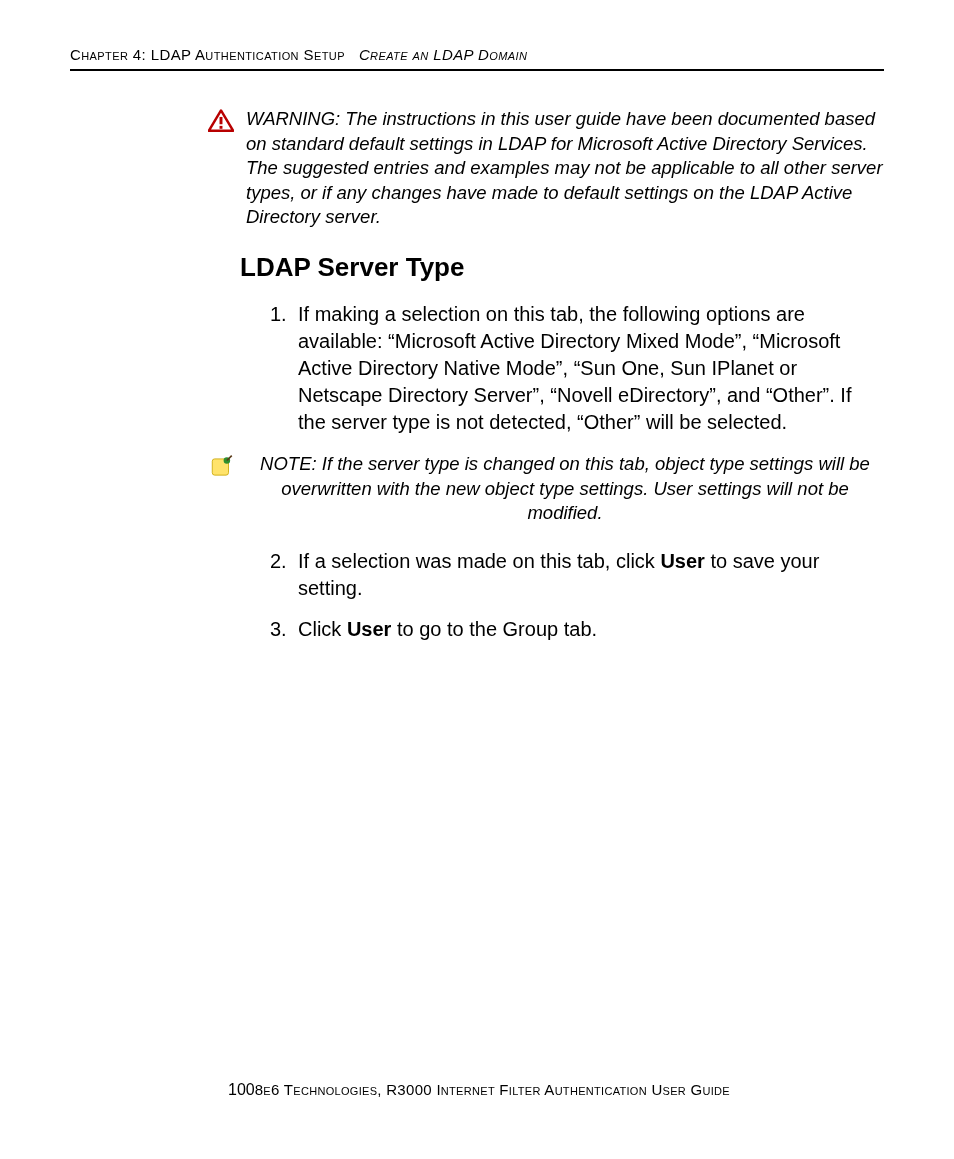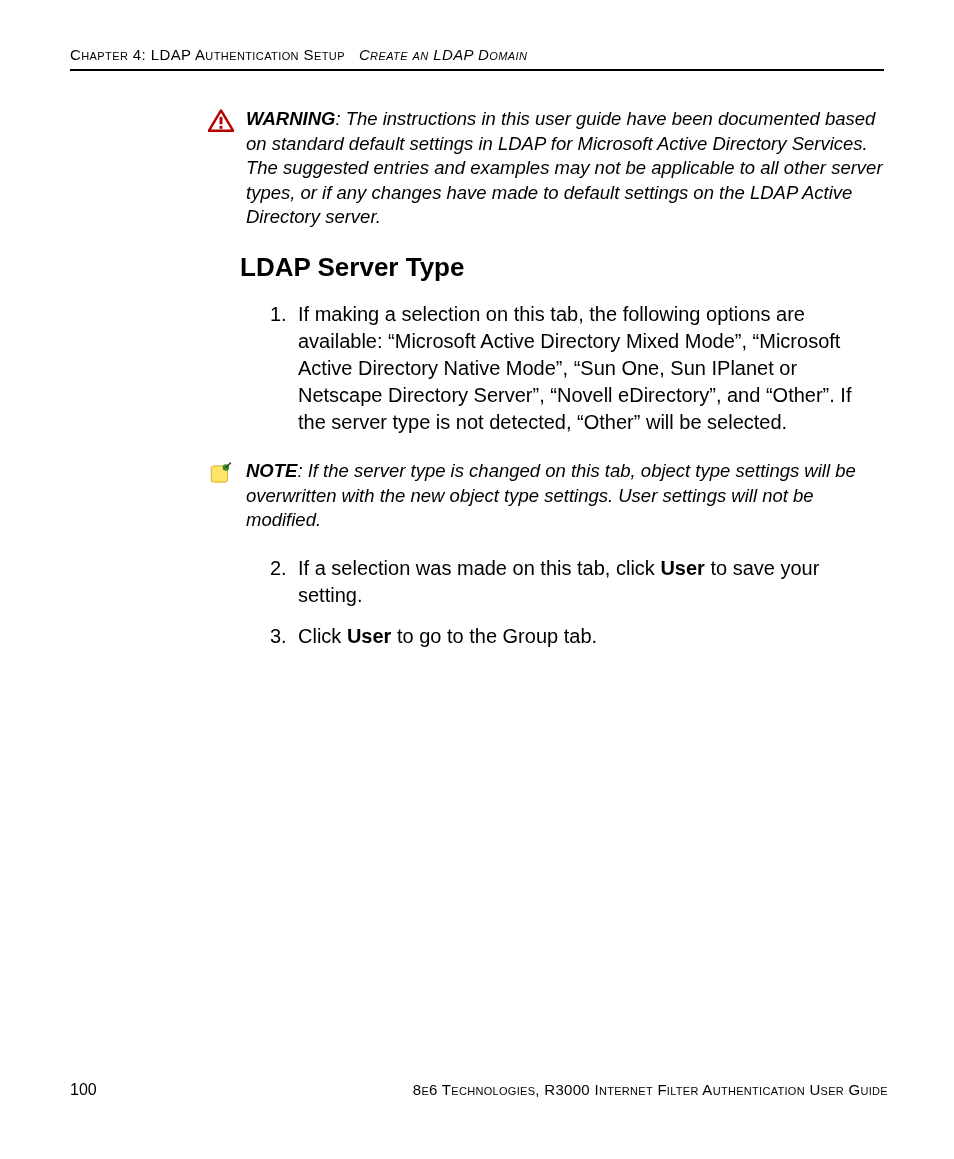--- a/index.html
+++ b/index.html
@@ -41,21 +41,21 @@
     flex: 0 0 auto;
     width: 28px;
     padding-top: 2px;
     margin-left: -32px;
   }
   .callout .text {
     font-style: italic;
     font-size: 18.5px;
     line-height: 1.33;
   }
-  .callout .text b { font-weight: bold; }
+  .callout .text b { font-weight: normal; }
   h2.section {
     font-family: Arial, Helvetica, sans-serif;
     font-weight: bold;
     font-size: 26px;
     margin: 18px 0 18px 0;
   }
   .body-text {
     font-size: 20px;
     line-height: 1.35;
     margin: 0 0 14px 30px;
@@ -77,21 +77,21 @@
   }
   .li-sub {
     margin-top: 14px;
   }
   .footer {
     position: absolute;
     left: 70px;
     right: 66px;
     bottom: 60px;
     display: flex;
-    justify-content: space-between;
+    justify-content: center;
     align-items: baseline;
     font-size: 15px;
   }
   .footer .pnum { font-size: 16px; }
   .footer .ftext { font-variant: small-caps; letter-spacing: 0.3px; }
   .warn-tri {
     width: 26px; height: 24px;
   }
   .note-pin {
     width: 26px; height: 26px;
@@ -126,21 +126,21 @@
 
     <div class="list">
       <div class="list-item">
         <div class="num">1.</div>
         <div class="li-body">
           <span>If making a selection on this tab, the following options are available: “Microsoft Active Directory Mixed Mode”, “Microsoft Active Directory Native Mode”, “Sun One, Sun IPlanet or Netscape Directory Server”, “Novell eDirectory”, and “Other”. If the server type is not detected, “Other” will be selected.</span>
         </div>
       </div>
     </div>
 
-    <div class="callout" style="margin-top:23px;">
+    <div class="callout" style="margin-top:16px;text-align:center;">
       <div class="icon-wrap">
         <svg class="note-pin" viewBox="0 0 32 32">
           <rect x="4" y="6" width="20" height="20" rx="3" fill="#ffe36b" stroke="#c9a500" stroke-width="1"></rect>
           <circle cx="22" cy="8" r="4" fill="#2f8f2f"></circle>
           <line x1="22" y1="8" x2="28" y2="2" stroke="#5a3b1a" stroke-width="2"></line>
         </svg>
       </div>
       <div class="text">
         <b>NOTE</b><span>: If the server type is changed on this tab, object type settings will be overwritten with the new object type settings. User settings will not be modified.</span>
       </div>

